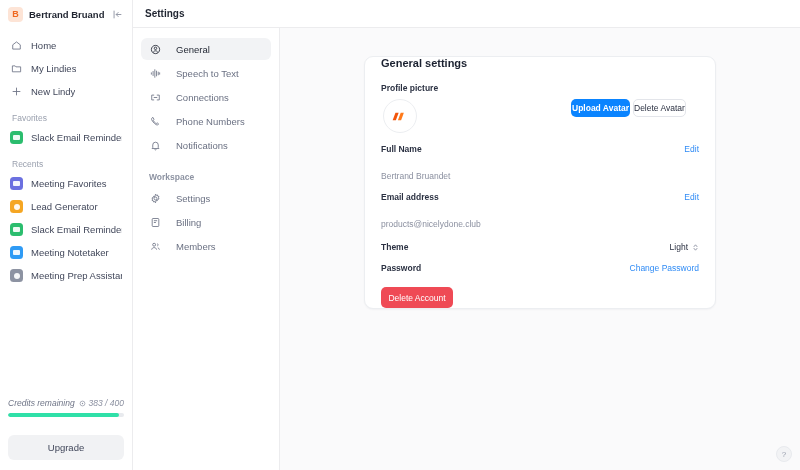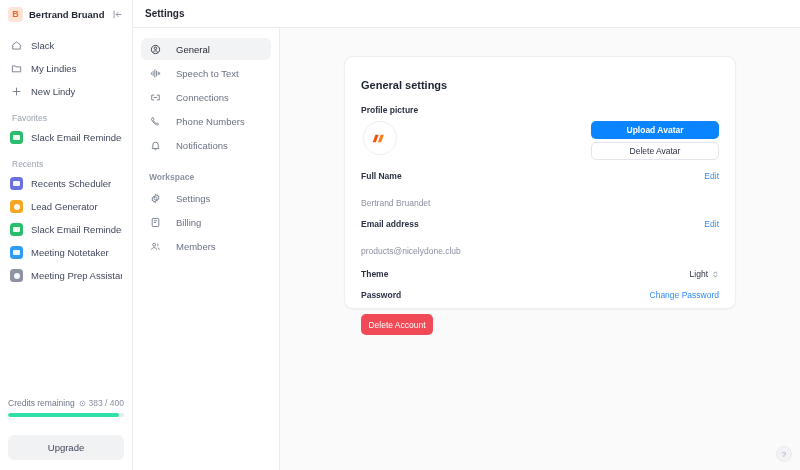--- a/index.html
+++ b/index.html
@@ -71,20 +71,21 @@
   }
   .app-icon .glyph {
     width: 7px; height: 5.5px; border-radius: 1px;
     background: rgba(255,255,255,.92);
   }
   .app-icon.round .glyph { border-radius: 50%; width: 6px; height: 6px; }
 
   .sb-spacer { flex: 1 1 auto; }
   .credits {
     padding: 0 8px 8px 8px;
+    font-style: italic;
   }
   .credits-row {
     display: flex; align-items: center; justify-content: space-between;
     font-size: 8.5px; color: #6f7587; margin-bottom: 5px;
   }
   .credits-right { display: flex; align-items: center; gap: 3px; color: #8b90a0; }
   .pbar { height: 4px; border-radius: 3px; background: #e8eaee; overflow: hidden; }
   .pbar-fill { height: 100%; border-radius: 3px; }
   .upgrade-btn {
     margin: 10px 8px 10px 8px;
@@ -122,38 +123,38 @@
   .st-section { font-size: 8.5px; color: #8d93a2; padding: 14px 8px 5px 8px; font-weight: 600; }
 
   
   .content {
     flex: 1 1 auto; background: #fafafb;
     padding: 28px 0 0 0;
     display: flex; justify-content: center;
     position: relative;
   }
   .card {
-    width: 392px; height: 253px;
+    width: 352px; height: 253px;
     background: #ffffff; border: 1px solid #eceef1;
-    border-radius: 9px; padding: 22px 16px 0 16px;
+    border-radius: 9px; padding: 0 16px 0 16px;
     box-shadow: 0 1px 2px rgba(16,24,40,.04);
   }
   .card-title { font-size: 11px; font-weight: 700; color: #1b2130; margin-bottom: 14px; }
   .field-label { font-size: 8.5px; font-weight: 700; color: #2b3142; }
   .field-value { font-size: 8.5px; color: #8b90a0; margin-top: 17px; }
   .link { font-size: 8.5px; color: #2f8bf5; cursor: pointer; }
 
   .avatar-block { display: flex; align-items: flex-start; justify-content: space-between; margin-top: 6px; }
   .avatar-circle {
     width: 34px; height: 34px; border-radius: 50%;
     border: 1px solid #eceef1; background: #fff;
     display: flex; align-items: center; justify-content: center;
     margin-left: 2px;
   }
-  .av-btns { width: 128px; display: flex; flex-direction: column; gap: 3px; }
+  .av-btns { width: 128px; display: flex; flex-direction: row; gap: 3px; }
   .btn {
     height: 18px; border-radius: 5px; font-size: 8.5px;
     display: flex; align-items: center; justify-content: center;
     font-family: inherit; cursor: pointer; border: 1px solid transparent;
   }
   .btn-primary { background: #0a84ff; color: #fff; font-weight: 600; }
   .btn-secondary { background: #fff; color: #2b3142; border-color: #e3e5ea; }
 
   .row {
     display: flex; align-items: flex-start; justify-content: space-between;
@@ -198,21 +199,21 @@
       </div>
     </div>
 
     <div class="sb-nav">
       <div class="sb-item">
         <span class="ic">
           <svg width="11" height="11" viewBox="0 0 16 16" fill="none" stroke="currentColor" stroke-width="1.25" stroke-linejoin="round">
             <path d="M2.5 7L8 2.8 13.5 7v6.2h-11z"></path>
           </svg>
         </span>
-        <span class="sb-label">Slack</span>
+        <span class="sb-label">Home</span>
       </div>
       <div class="sb-item">
         <span class="ic">
           <svg width="11" height="11" viewBox="0 0 16 16" fill="none" stroke="currentColor" stroke-width="1.25" stroke-linejoin="round">
             <path d="M2 4.2h4l1.2 1.4H14v7.2H2z"></path>
           </svg>
         </span>
         <span class="sb-label">My Lindies</span>
       </div>
       <div class="sb-item">
@@ -231,21 +232,21 @@
           <span class="glyph"></span>
         </span>
       <span class="sb-label">Slack Email Reminder</span>
     </div>
 
     <div class="sb-section">Recents</div>
     <div class="sb-item">
       <span class="app-icon" style="background:#6b70e0">
           <span class="glyph"></span>
         </span>
-      <span class="sb-label">Recents Scheduler</span>
+      <span class="sb-label">Meeting Favorites</span>
     </div>
     <div class="sb-item">
       <span class="app-icon round" style="background:#f5a623">
           <span class="glyph"></span>
         </span>
       <span class="sb-label">Lead Generator</span>
     </div>
     <div class="sb-item">
       <span class="app-icon" style="background:#2bbd6e">
           <span class="glyph"></span>

